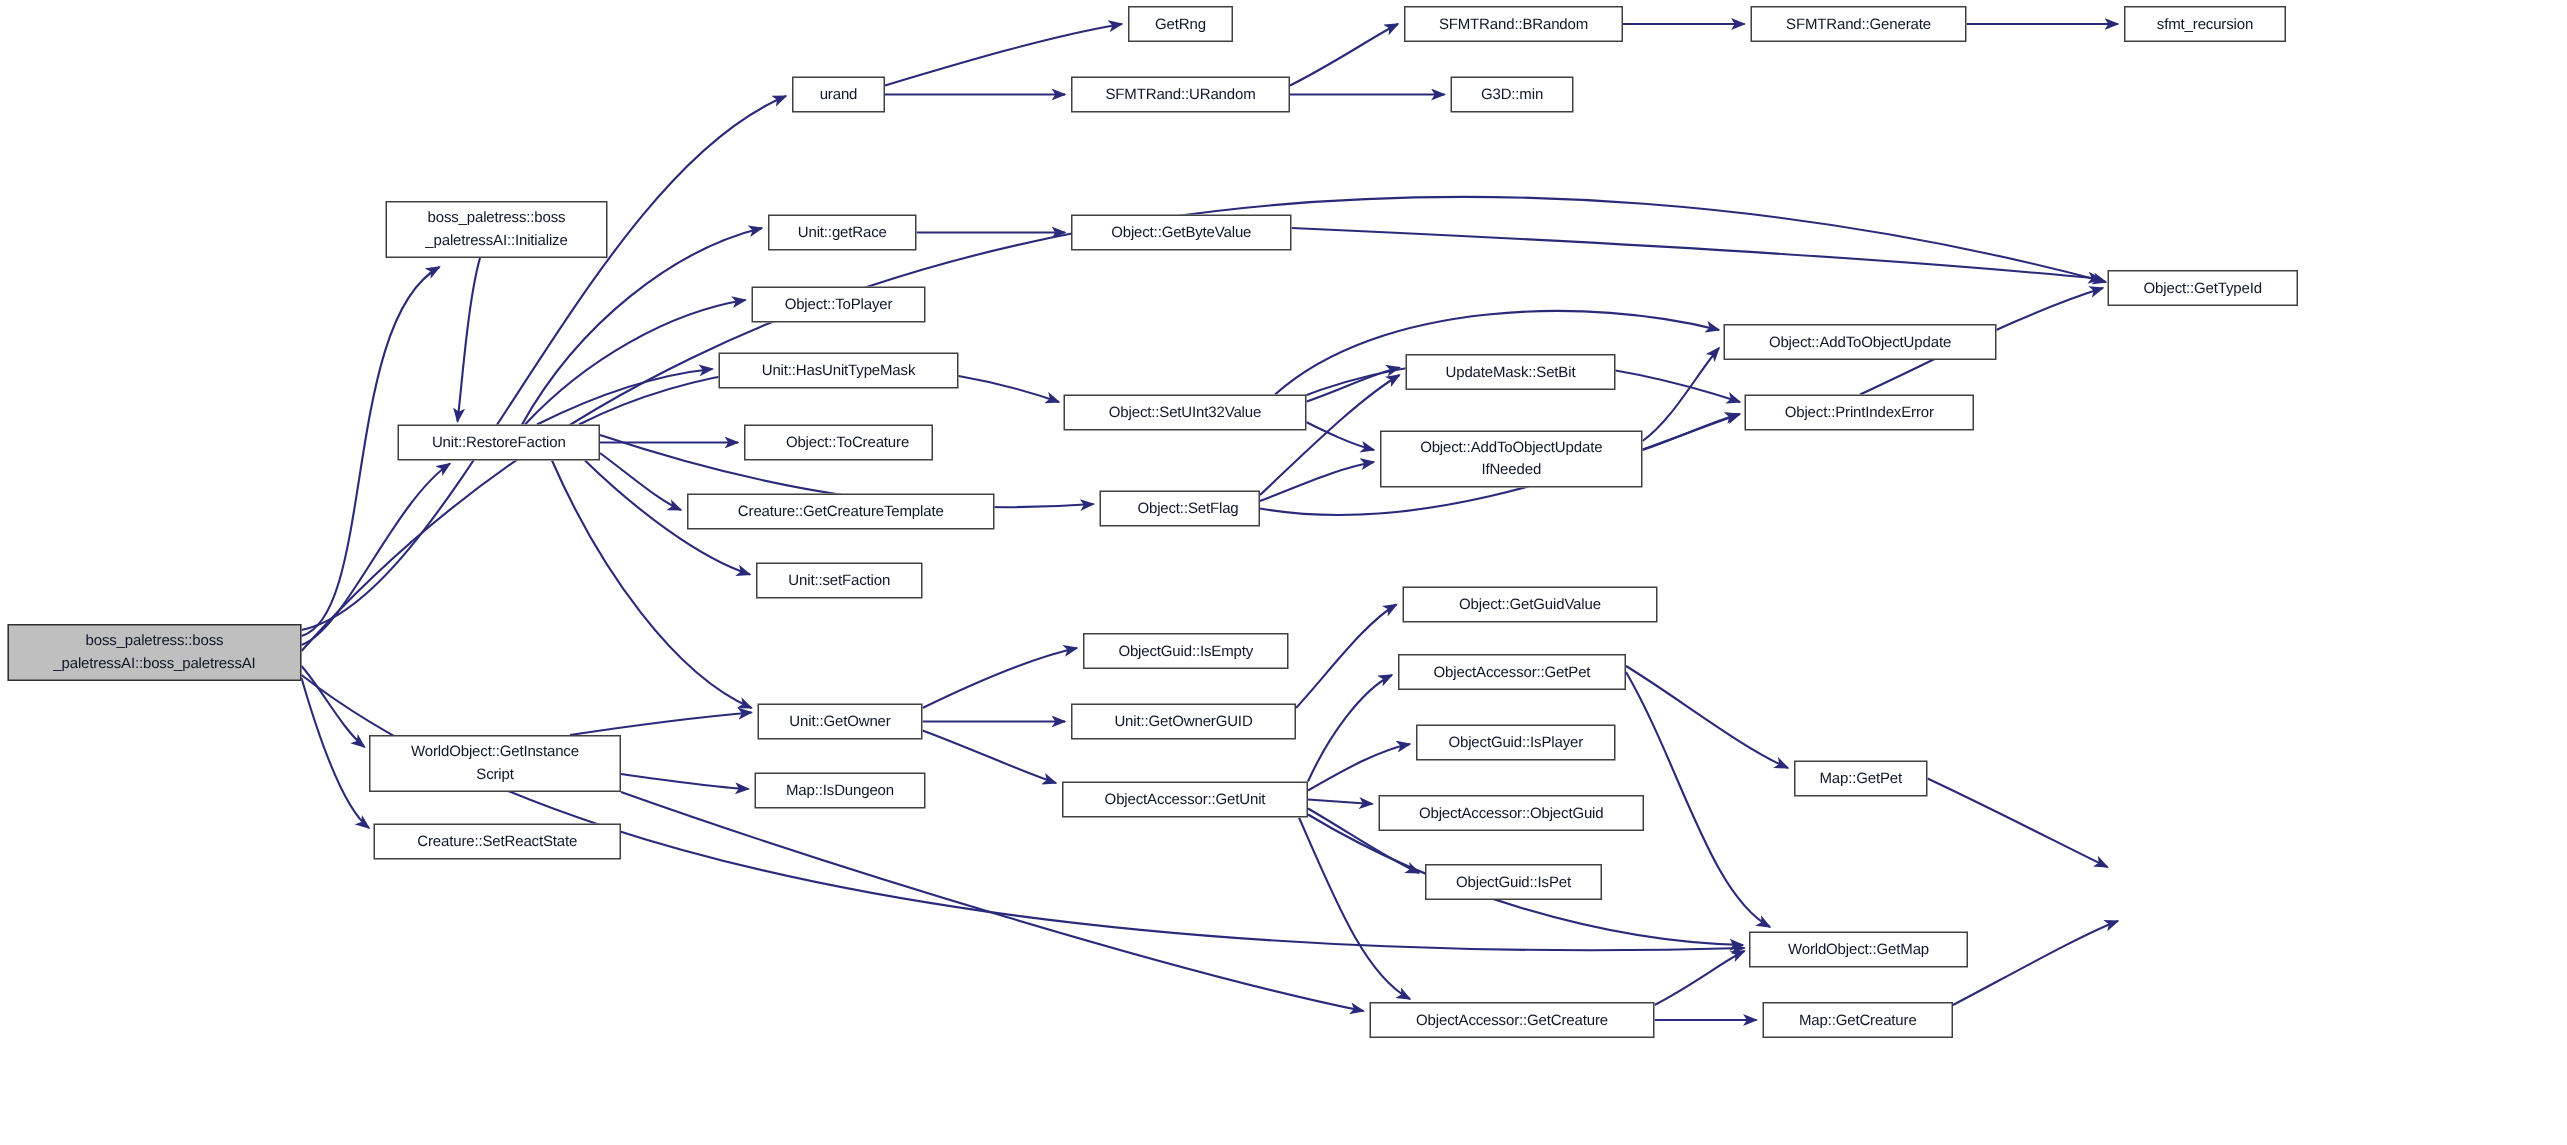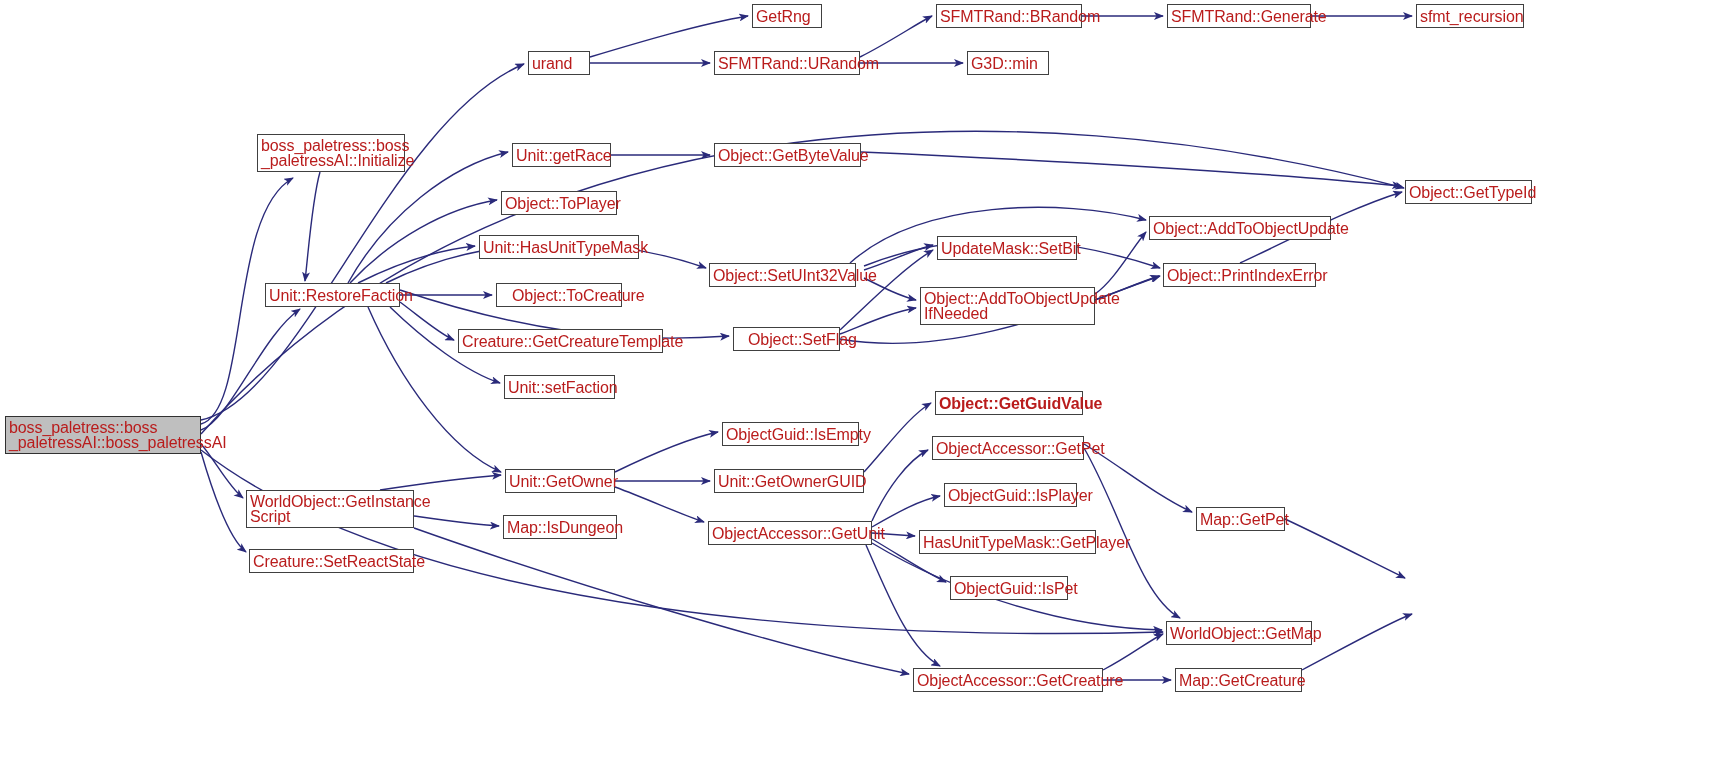--- a/index.html
+++ b/index.html
@@ -29,27 +29,27 @@
     left: 0;
     top: 0;
     width: 1711px;
     height: 763px;
   }
   .node {
     position: absolute;
     box-sizing: border-box;
     border: 1px solid #404040;
     background: #ffffff;
-    color: #b91c1c;
-    font-size: 16px;
+    color: #0f172a;
+    font-size: 10px;
     line-height: 15px;
     display: flex;
     align-items: center;
     justify-content: center;
-    text-align: left;
+    text-align: center;
     white-space: pre-line;
     letter-spacing: -0.1px;
     cursor: pointer;
   }
   .node.current {
     background: #bfbfbf;
     border-color: #303030;
   }
   .node-label {
     display: block;
@@ -141,34 +141,34 @@
       <div class="node" style="left: 501px; top: 191px; width: 116px; height: 24px;"><span class="node-label">Object::ToPlayer</span></div>
       <div class="node" style="left: 479px; top: 235px; width: 160px; height: 24px;"><span class="node-label">Unit::HasUnitTypeMask</span></div>
       <div class="node" style="left: 496px; top: 283px; width: 126px; height: 24px; padding-left: 12px;"><span class="node-label">Object::ToCreature</span></div>
       <div class="node" style="left: 458px; top: 329px; width: 205px; height: 24px;"><span class="node-label">Creature::GetCreatureTemplate</span></div>
       <div class="node" style="left: 504px; top: 375px; width: 111px; height: 24px;"><span class="node-label">Unit::setFaction</span></div>
       <div class="node" style="left: 505px; top: 469px; width: 110px; height: 24px;"><span class="node-label">Unit::GetOwner</span></div>
       <div class="node" style="left: 503px; top: 515px; width: 114px; height: 24px;"><span class="node-label">Map::IsDungeon</span></div>
       <div class="node" style="left: 752px; top: 4px; width: 70px; height: 24px;"><span class="node-label">GetRng</span></div>
       <div class="node" style="left: 714px; top: 51px; width: 146px; height: 24px;"><span class="node-label">SFMTRand::URandom</span></div>
       <div class="node" style="left: 714px; top: 143px; width: 147px; height: 24px;"><span class="node-label">Object::GetByteValue</span></div>
-      <div class="node" style="left: 709px; top: 263px; width: 147px; height: 24px;"><span class="node-label">Object::SetUInt32Value</span></div>
+      <div class="node" style="left: 709px; top: 263px; width: 162px; height: 24px;"><span class="node-label">Object::SetUInt32Value</span></div>
       <div class="node" style="left: 733px; top: 327px; width: 107px; height: 24px; padding-left: 11px;"><span class="node-label">Object::SetFlag</span></div>
       <div class="node" style="left: 722px; top: 422px; width: 137px; height: 24px;"><span class="node-label">ObjectGuid::IsEmpty</span></div>
       <div class="node" style="left: 714px; top: 469px; width: 150px; height: 24px;"><span class="node-label">Unit::GetOwnerGUID</span></div>
       <div class="node" style="left: 708px; top: 521px; width: 164px; height: 24px;"><span class="node-label">ObjectAccessor::GetUnit</span></div>
       <div class="node" style="left: 936px; top: 4px; width: 146px; height: 24px;"><span class="node-label">SFMTRand::BRandom</span></div>
       <div class="node" style="left: 967px; top: 51px; width: 82px; height: 24px;"><span class="node-label">G3D::min</span></div>
       <div class="node" style="left: 937px; top: 236px; width: 140px; height: 24px;"><span class="node-label">UpdateMask::SetBit</span></div>
       <div class="node" style="left: 920px; top: 287px; width: 175px; height: 38px;"><span class="node-label">Object::AddToObjectUpdate
 IfNeeded</span></div>
-      <div class="node" style="left: 935px; top: 391px; width: 148px; height: 24px; font-weight: bold;"><span class="node-label">Object::GetGuidValue</span></div>
+      <div class="node" style="left: 935px; top: 391px; width: 170px; height: 24px;"><span class="node-label">Object::GetGuidValue</span></div>
       <div class="node" style="left: 932px; top: 436px; width: 152px; height: 24px;"><span class="node-label">ObjectAccessor::GetPet</span></div>
       <div class="node" style="left: 944px; top: 483px; width: 133px; height: 24px;"><span class="node-label">ObjectGuid::IsPlayer</span></div>
-      <div class="node" style="left: 919px; top: 530px; width: 177px; height: 24px;"><span class="node-label">HasUnitTypeMask::GetPlayer</span></div>
+      <div class="node" style="left: 919px; top: 530px; width: 177px; height: 24px;"><span class="node-label">ObjectAccessor::ObjectGuid</span></div>
       <div class="node" style="left: 950px; top: 576px; width: 118px; height: 24px;"><span class="node-label">ObjectGuid::IsPet</span></div>
       <div class="node" style="left: 913px; top: 668px; width: 190px; height: 24px;"><span class="node-label">ObjectAccessor::GetCreature</span></div>
       <div class="node" style="left: 1149px; top: 216px; width: 182px; height: 24px;"><span class="node-label">Object::AddToObjectUpdate</span></div>
       <div class="node" style="left: 1163px; top: 263px; width: 153px; height: 24px;"><span class="node-label">Object::PrintIndexError</span></div>
       <div class="node" style="left: 1166px; top: 621px; width: 146px; height: 24px;"><span class="node-label">WorldObject::GetMap</span></div>
       <div class="node" style="left: 1196px; top: 507px; width: 89px; height: 24px;"><span class="node-label">Map::GetPet</span></div>
       <div class="node" style="left: 1175px; top: 668px; width: 127px; height: 24px;"><span class="node-label">Map::GetCreature</span></div>
       <div class="node" style="left: 1167px; top: 4px; width: 144px; height: 24px;"><span class="node-label">SFMTRand::Generate</span></div>
       <div class="node" style="left: 1405px; top: 180px; width: 127px; height: 24px;"><span class="node-label">Object::GetTypeId</span></div>
       <div class="node" style="left: 1416px; top: 4px; width: 108px; height: 24px;"><span class="node-label">sfmt_recursion</span></div>

